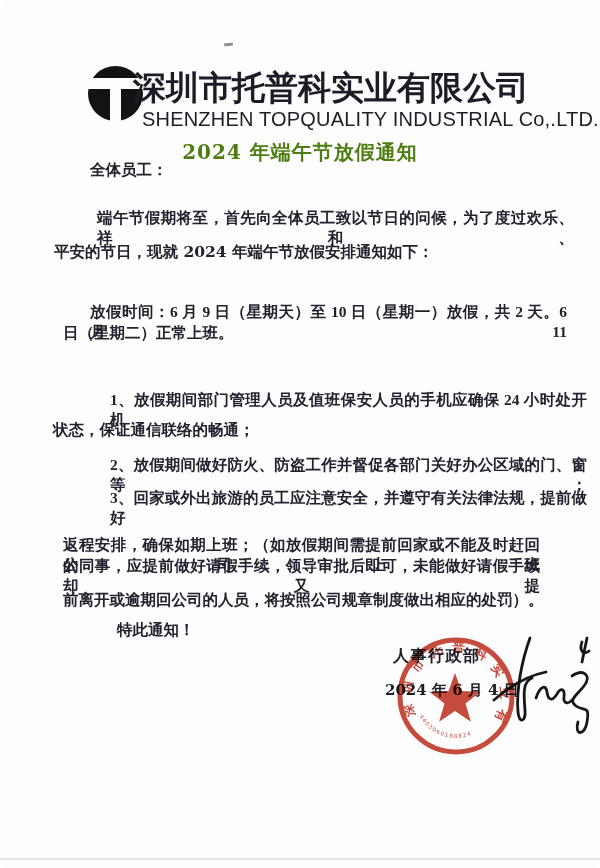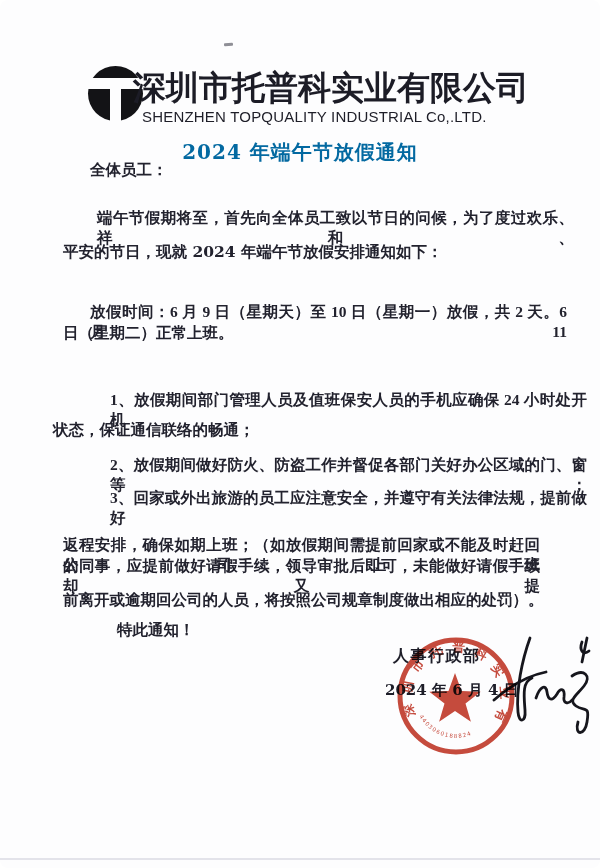--- a/index.html
+++ b/index.html
@@ -15,31 +15,31 @@
     background:#8f8f96;border-radius:1px;transform:rotate(-4deg);}
   .scan-edge{position:absolute;left:0;top:858px;width:600px;height:2px;background:#e3e3ea;}
   
   #logo{position:absolute;left:88px;top:66px;width:55px;height:55px;}
   #logo .circle{position:absolute;inset:0;background:#131316;border-radius:50%;}
   #logo .t-bar{position:absolute;left:-4px;right:-4px;top:12px;height:11px;background:#fdfdfe;}
   #logo .t-stem{position:absolute;left:22px;width:11px;top:23px;height:34px;background:#fdfdfe;}
   #company-zh{position:absolute;left:133px;top:66px;width:392px;
     font-size:33px;font-weight:bold;letter-spacing:0px;color:#1c1c26;white-space:nowrap;}
   #company-en{position:absolute;left:142px;top:108px;
-    font-family:"Liberation Sans", sans-serif;font-size:15px;letter-spacing:.2px;
+    font-family:"Liberation Sans", sans-serif;font-size:20px;letter-spacing:.2px;
     color:#1e1e28;white-space:nowrap;}
   #doc-title{position:absolute;left:0;top:139px;width:600px;text-align:center;
-    font-size:20px;font-weight:bold;letter-spacing:1px;color:#0369a1;}
+    font-size:20px;font-weight:bold;letter-spacing:1px;color:#4d7c0f;}
   
   .bl{position:absolute;font-size:15.5px;font-weight:bold;line-height:20px;color:#22222e;}
   .nw{white-space:nowrap;}
   .just{left:63px;width:477px;text-align:justify;text-align-last:justify;font-family:Liberation Serif, serif;}
   #salutation{left:90px;top:160px;font-family:Liberation Serif, serif;}
   #l0{top:208px;padding-left:34px;}
-  #l1{left:63px;top:242px;text-align:center;}
+  #l1{left:54px;top:242px;text-align:center;}
   #l2{top:302px;padding-left:27px;}
   #l3{left:63px;top:323px;}
   #l4{left:111px;top:355px;}
   #l5{top:390px;padding-left:47px;}
   #l6{left:53px;top:420px;}
   #l7{top:455px;padding-left:47px;}
   #l8{top:488px;padding-left:47px;}
   #l9{top:535px;}
   #l10{top:556px;}
   #l11{left:63px;top:590px;}

